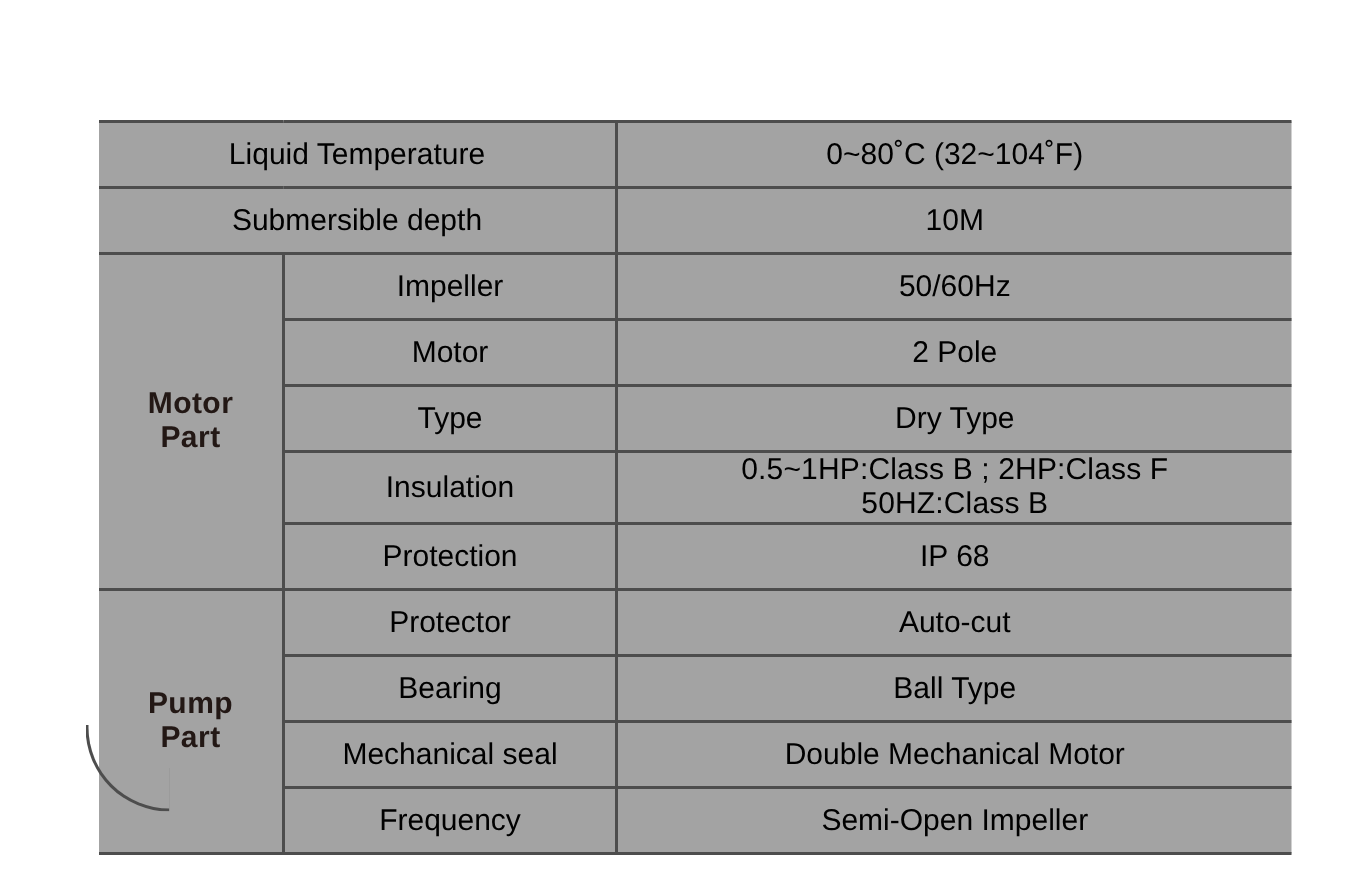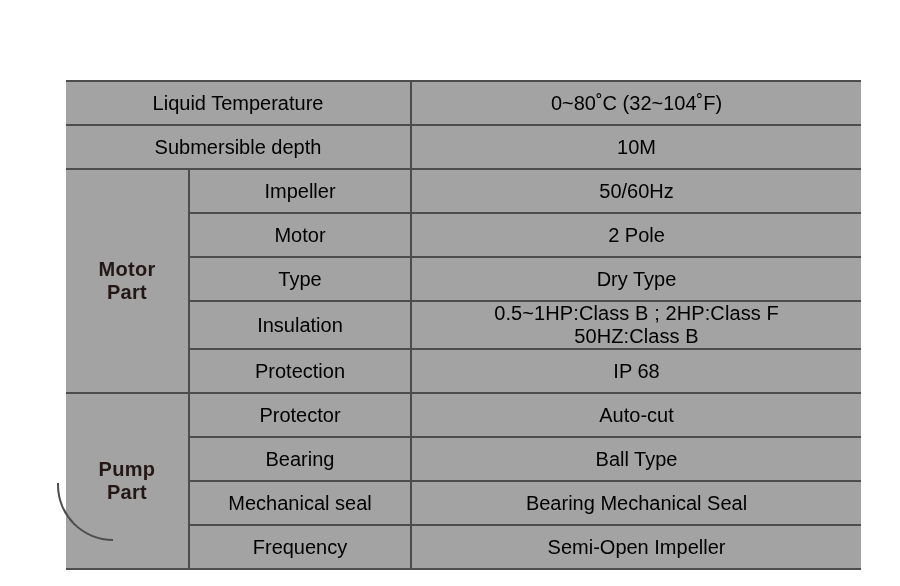--- a/index.html
+++ b/index.html
@@ -144,21 +144,21 @@
         <td>Auto-cut</td>
       </tr>
 
       <tr>
         <td>Bearing</td>
         <td>Ball Type</td>
       </tr>
 
       <tr>
         <td>Mechanical seal</td>
-        <td>Bearing Mechanical Seal</td>
+        <td>Double Mechanical Motor</td>
       </tr>
 
       <tr>
         <td>Frequency</td>
         <td>Semi-Open Impeller</td>
       </tr>
 
     </tbody>
   </table>
 

